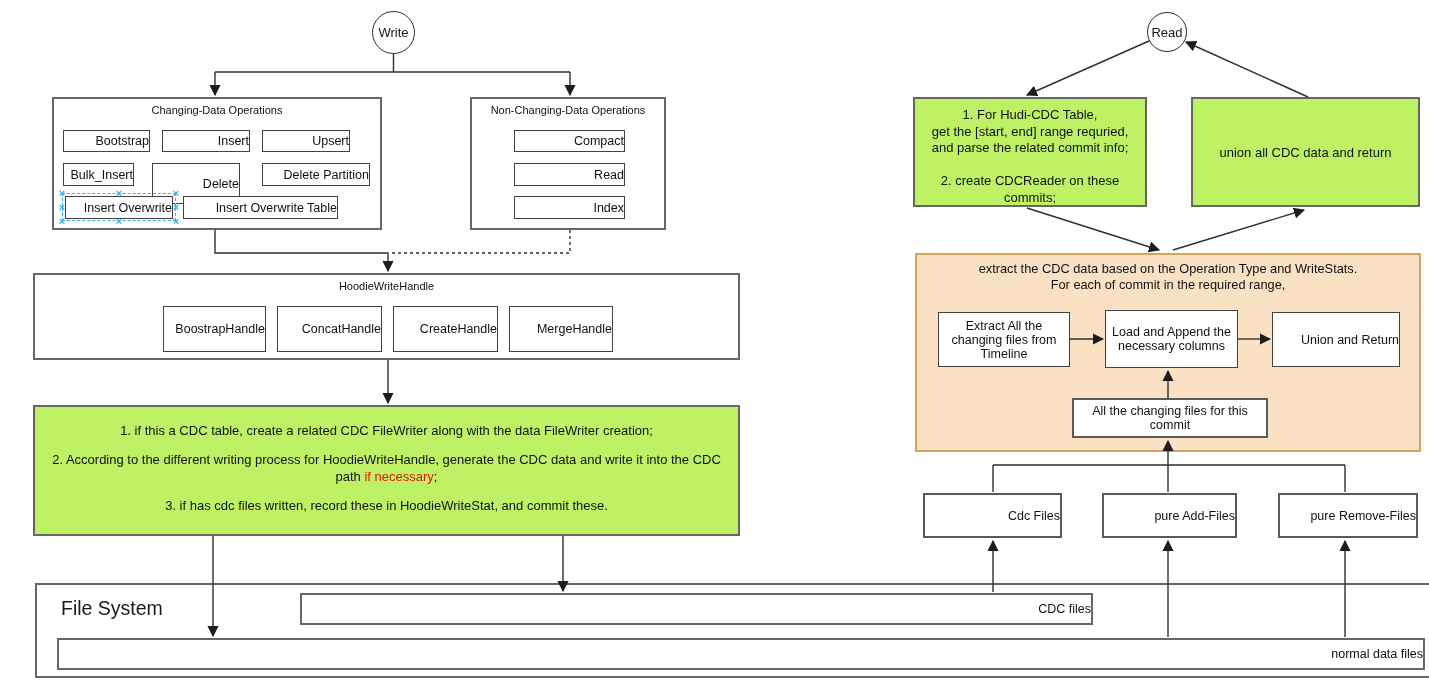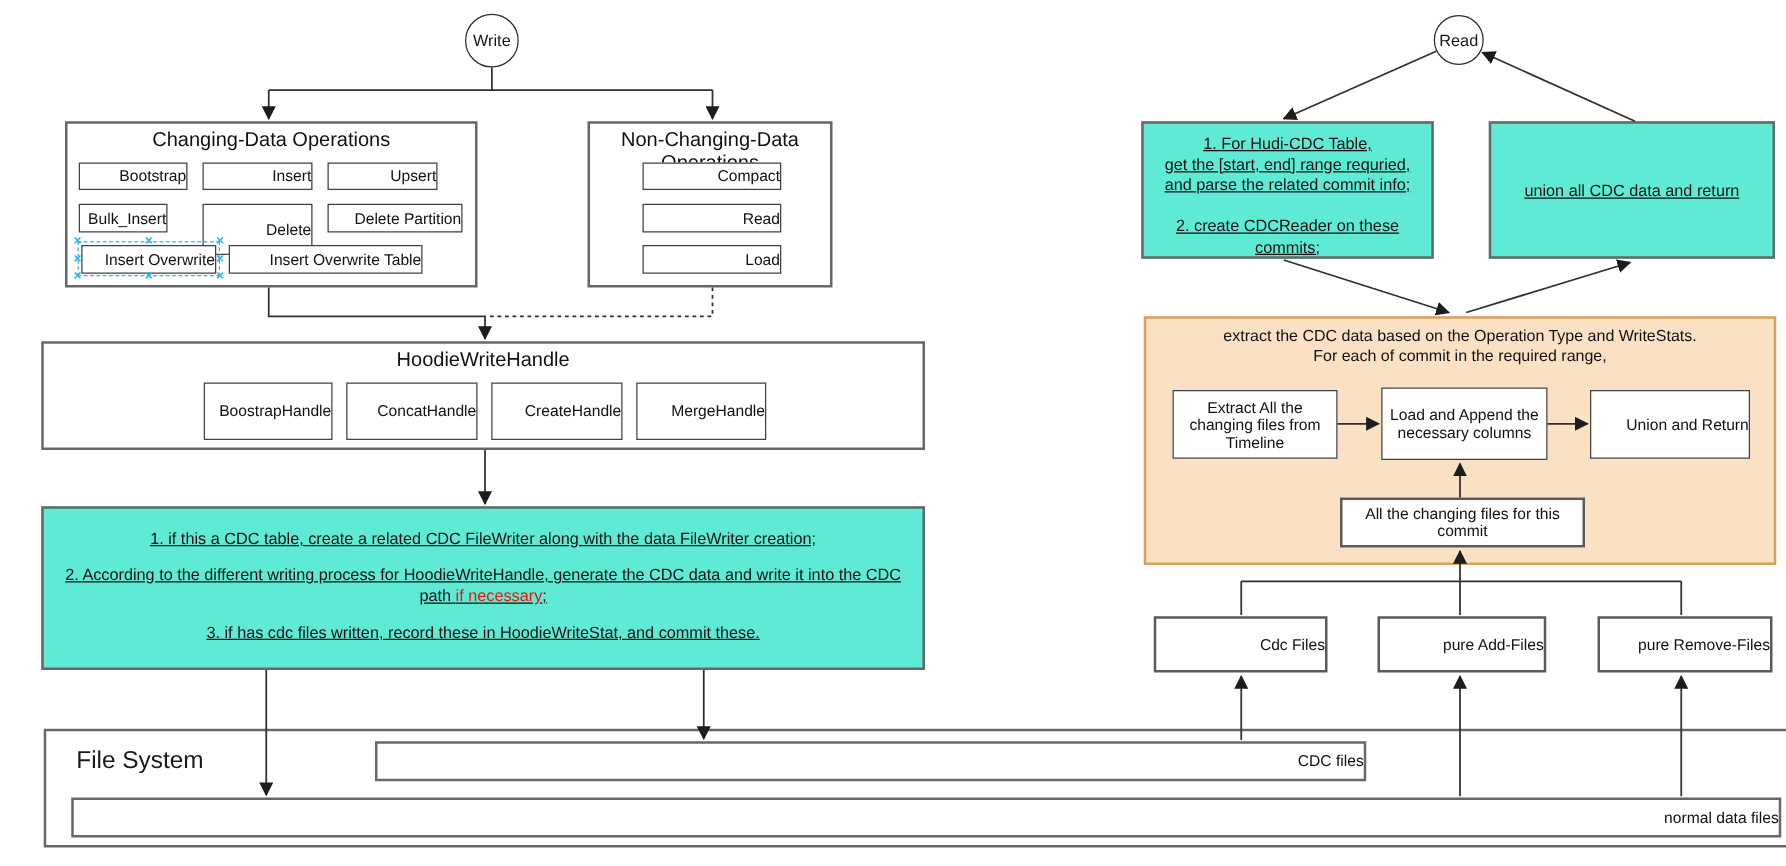--- a/index.html
+++ b/index.html
@@ -1,26 +1,26 @@
 <!DOCTYPE html>
 <html><head>
 <meta charset="utf-8">
 <style>
   html,body{margin:0;padding:0;background:#ffffff;}
   .canvas{position:relative;width:1429px;height:693px;background:#fff;
           font-family:"Liberation Sans",sans-serif;color:#151515;overflow:hidden;margin-left:25px;}
   .container{position:absolute;border:2px solid #676767;background:#fff;box-sizing:border-box;}
-  .ctitle{position:absolute;text-align:center;font-size:16px;color:#111;}
+  .ctitle{position:absolute;text-align:center;font-size:11px;color:#111;}
   .node{position:absolute;border:1.6px solid #414141;background:#fff;box-sizing:border-box;
         display:flex;align-items:center;justify-content:flex-end;text-align:center;
         font-size:12.5px;line-height:14px;color:#111;}
   .circle{position:absolute;border:1.6px solid #2b2b2b;border-radius:50%;background:#fff;
           display:flex;align-items:center;justify-content:center;font-size:13px;box-sizing:border-box;}
-  .textbox{position:absolute;border:2px solid #676767;background:#5eead4;box-sizing:border-box;
-           font-size:13px;text-align:center;color:#111;text-decoration:underline;}
+  .textbox{position:absolute;border:2px solid #676767;background:#bef264;box-sizing:border-box;
+           font-size:13px;text-align:center;color:#111;}
   .orange{position:absolute;background:#fbe1c4;border:2px solid #d6a35f;box-sizing:border-box;}
   .red{color:#e8140c;}
   .fs-label{position:absolute;font-size:19.5px;color:#1a1a1a;}
   .steps p{margin:0;line-height:17px;}
   .lines div{line-height:16.5px;min-height:16.5px;}
   .sel-outline{position:absolute;border:1.4px dashed #29b6f2;box-sizing:border-box;z-index:6;}
   .handle{position:absolute;color:#29b6f2;font-size:11px;font-weight:bold;line-height:8px;
           width:8px;height:8px;text-align:center;}
   .h-tl{left:-5px;top:-5px}.h-tm{left:50%;margin-left:-4px;top:-5px}.h-tr{right:-5px;top:-5px}
   .h-ml{left:-5px;top:50%;margin-top:-4px}.h-mr{right:-5px;top:50%;margin-top:-4px}
@@ -44,21 +44,21 @@
   </div>
   <div class="node" style="left:137px;top:130px;width:88px;height:22px">
     <span>Insert</span>
   </div>
   <div class="node" style="left:237px;top:130px;width:88px;height:22px">
     <span>Upsert</span>
   </div>
   <div class="node" style="left:38px;top:163px;width:71px;height:23px">
     <span>Bulk_Insert</span>
   </div>
-  <div class="node" style="left:137px;top:163px;width:88px;height:41px">
+  <div class="node" style="left:127px;top:163px;width:88px;height:41px">
     <span>Delete</span>
   </div>
   <div class="node" style="left:237px;top:163px;width:108px;height:23px">
     <span>Delete Partition</span>
   </div>
   <div class="node" style="left:40px;top:196px;width:108px;height:23px">
     <span>Insert  Overwrite</span>
   </div>
 
   <div class="sel-outline" style="left:37px;top:193px;width:114px;height:28px">
@@ -77,21 +77,21 @@
 
   <div class="container" style="left:445px;top:97px;width:196px;height:133px"></div>
   <div class="ctitle" style="left:445px;top:104px;width:196px">Non-Changing-Data Operations</div>
   <div class="node" style="left:489px;top:130px;width:111px;height:22px">
     <span>Compact</span>
   </div>
   <div class="node" style="left:489px;top:163px;width:111px;height:23px">
     <span>Read</span>
   </div>
   <div class="node" style="left:489px;top:196px;width:111px;height:23px">
-    <span>Load</span>
+    <span>Index</span>
   </div>
 
   <div class="container" style="left:8px;top:273px;width:707px;height:87px"></div>
   <div class="ctitle" style="left:8px;top:280px;width:707px">HoodieWriteHandle</div>
   <div class="node" style="left:138px;top:306px;width:103px;height:46px">
     <span>BoostrapHandle</span>
   </div>
   <div class="node" style="left:252px;top:306px;width:105px;height:46px">
     <span>ConcatHandle</span>
   </div>

